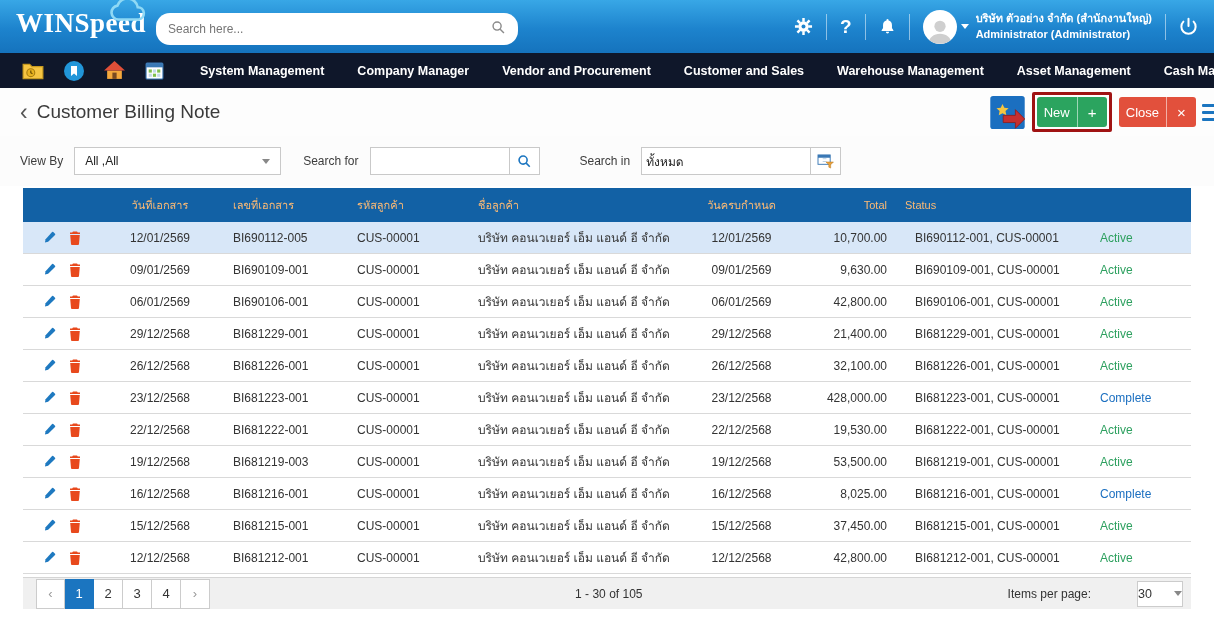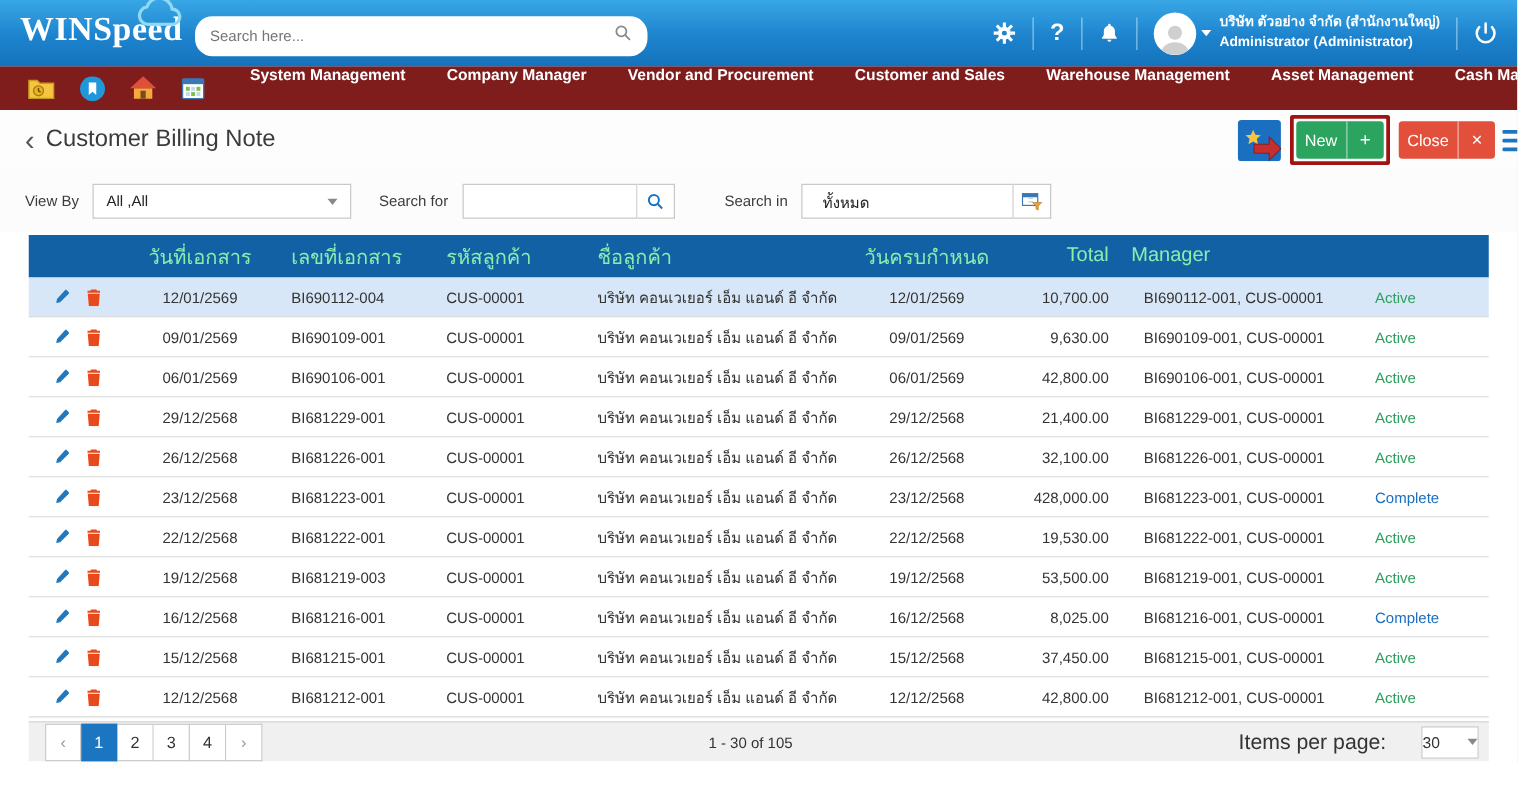--- a/index.html
+++ b/index.html
@@ -20,21 +20,21 @@
   .tdiv { width:1px; height:26px; background:rgba(255,255,255,.5); margin:0 13px; }
   .hicon { display:flex; align-items:center; justify-content:center; cursor:pointer; }
   .qmark { color:#fff; font-weight:bold; font-size:19px; }
   .avatar { width:34px; height:34px; border-radius:50%; background:#fff; overflow:hidden; display:flex;
             align-items:flex-end; justify-content:center; }
   .av-chevron { width:0; height:0; border-left:4px solid transparent; border-right:4px solid transparent;
                 border-top:5px solid #fff; margin:0 7px 0 4px; }
   .company { color:#fff; font-size:11px; font-weight:bold; line-height:1.45; white-space:nowrap; }
 
   
-  .navbar { height:35px; background:#7f1d1d; display:flex; padding:0 0 0 22px; color:#fff; }
+  .navbar { height:35px; background:#0f172a; display:flex; align-items:center; padding:0 0 0 22px; color:#fff; }
   .nav-icons { display:flex; align-items:center; gap:20px; }
   .nav-divider { width:1px; height:22px; background:rgba(255,255,255,.65); margin:0 18px; }
   .nav-items { display:flex; gap:33px; font-size:12.5px; font-weight:bold; white-space:nowrap; }
   .nav-item { cursor:pointer; }
 
   
   .titlerow { height:48px; display:flex; align-items:center; padding:0 18px 0 20px; background:#fdfdfd; position:relative; }
   .back-chevron { font-size:23px; color:#555; margin-right:9px; line-height:1; cursor:pointer; }
   .page-title { font-size:19px; color:#3b3b3b; }
   .title-actions { margin-left:auto; display:flex; align-items:center; gap:7px; }
@@ -49,28 +49,28 @@
   .hamburger span { width:22px; height:3px; background:#1b75c0; border-radius:1px; }
 
   
   .filterrow { height:50px; display:flex; align-items:center; padding:0 20px; background:#fcfcfc; font-size:12px; color:#3c3c3c; }
   .fld { height:28px; border:1px solid #c9c9c9; background:#fff; display:flex; align-items:center;
          padding:0 10px; font-size:12px; color:#222;gap:32px; }
   .vb-select { width:207px; margin-left:11px; cursor:pointer; }
   .dd-tri { width:0; height:0; border-left:4px solid transparent; border-right:4px solid transparent;
             border-top:5px solid #888; margin-left:auto; }
   .grp { display:flex; align-items:center; }
-  .grp input { height:28px; border:1px solid #c9c9c9; outline:none; padding:0 16px; font-size:12px; color:#222; }
+  .grp input { height:28px; border:1px solid #c9c9c9; outline:none; padding:0 4px; font-size:12px; color:#222; }
   .attach-btn { width:30px; height:28px; border:1px solid #c9c9c9; border-left:none; background:#fff;
                 display:flex; align-items:center; justify-content:center; cursor:pointer; }
 
   
   .table { margin:2px 23px 0; --cols:78px 118px 128px 118px 225px 103px 112px 195px 1fr; }
-  .thead-row { display:grid; grid-template-columns:var(--cols); background:#1261a5; color:#86efac;
-               height:34px; align-items:center; font-size:16px; }
+  .thead-row { display:grid; grid-template-columns:var(--cols); background:#1261a5; color:#fdba74;
+               height:34px; align-items:center; font-size:11px; }
   .trow { display:grid; grid-template-columns:var(--cols); height:32px; align-items:center;
           border-bottom:1px solid #d9d9d9; font-size:12px; color:#333; background:#fff; cursor:pointer; }
   .trow.selected { background:#d8e7f8; }
   .cell, .hcell { white-space:nowrap; }
   .a-center { text-align:center; }
   .pad14 { padding-left:14px; }
   .pad10 { padding-left:10px; }
   .c-name { padding-left:13px; overflow:hidden; }
   .a-right { text-align:right; padding-right:18px; }
   .actions { display:flex; align-items:center; justify-content:center; gap:13px; }
@@ -81,21 +81,21 @@
   
   .pagbar { margin:3px 23px 0; height:32px; background:#f0f0f0; border-top:1px solid #d5d5d5;
             display:flex; align-items:center; padding:0 8px 0 13px; }
   .pages { display:flex; }
   .pg-btn { min-width:29px; height:30px; background:#fff; border:1px solid #ccc; border-left:none;
             display:flex; align-items:center; justify-content:center; font-size:13px; color:#333; cursor:pointer; }
   .pg-btn:first-child { border-left:1px solid #ccc; }
   .pg-btn.chev { color:#999; }
   .pg-btn.active { background:#1b75c0; color:#fff; border-color:#1b75c0; }
   .range { flex:1; text-align:center; font-size:12px; color:#333; }
-  .ipp-label { font-size:17px; color:#333; margin-right:28px; }
+  .ipp-label { font-size:12px; color:#333; margin-right:46px; }
   .ipp-select { width:46px; height:26px; border:1px solid #ccc; background:#fff; display:flex; align-items:center;
                 justify-content:center; gap:7px; font-size:12.5px; color:#333; cursor:pointer; }
 </style>
 </head>
 <body>
 
 <div class="screen">
 
   <div class="topbar">
     <div class="logo-wrap">
@@ -263,38 +263,38 @@
 
   <div class="table">
     <div class="thead-row">
       <span class="hcell"></span>
       <span class="hcell a-center">วันที่เอกสาร</span>
       <span class="hcell pad14">เลขที่เอกสาร</span>
       <span class="hcell pad10">รหัสลูกค้า</span>
       <span class="hcell c-name">ชื่อลูกค้า</span>
       <span class="hcell a-center">วันครบกำหนด</span>
       <span class="hcell a-right">Total</span>
-      <span class="hcell">Manager</span>
+      <span class="hcell">Status</span>
     </div>
 
       <div class="trow selected">
         <span class="cell actions">
           <span class="icon-btn">
             <svg width="13" height="13" viewBox="0 0 16 16">
               <path fill="#1e79c0" d="M11.2 1.2a1 1 0 0 1 1.4 0l2.2 2.2a1 1 0 0 1 0 1.4l-8.5 8.5-3.9.8.8-3.9z"></path>
             </svg>
           </span>
           <span class="icon-btn">
             <svg width="12" height="14" viewBox="0 0 12 14">
               <path fill="#e8491d" d="M1.2 4h9.6l-.8 9.1c0 .5-.4.9-.9.9H2.9c-.5 0-.9-.4-.9-.9zM4 .5h4l.8 1H11v1.6H1V1.5h2.2z"></path>
             </svg>
           </span>
         </span>
         <span class="cell a-center">12/01/2569</span>
-        <span class="cell pad14">BI690112-004</span>
+        <span class="cell pad14">BI690112-005</span>
         <span class="cell pad10">CUS-00001</span>
         <span class="cell c-name">บริษัท คอนเวเยอร์ เอ็ม แอนด์ อี จำกัด</span>
         <span class="cell a-center">12/01/2569</span>
         <span class="cell a-right">10,700.00</span>
         <span class="cell pad10">BI690112-001, CUS-00001</span>
         <span class="cell c-status active">Active</span>
       </div>
 
       <div class="trow">
         <span class="cell actions">

